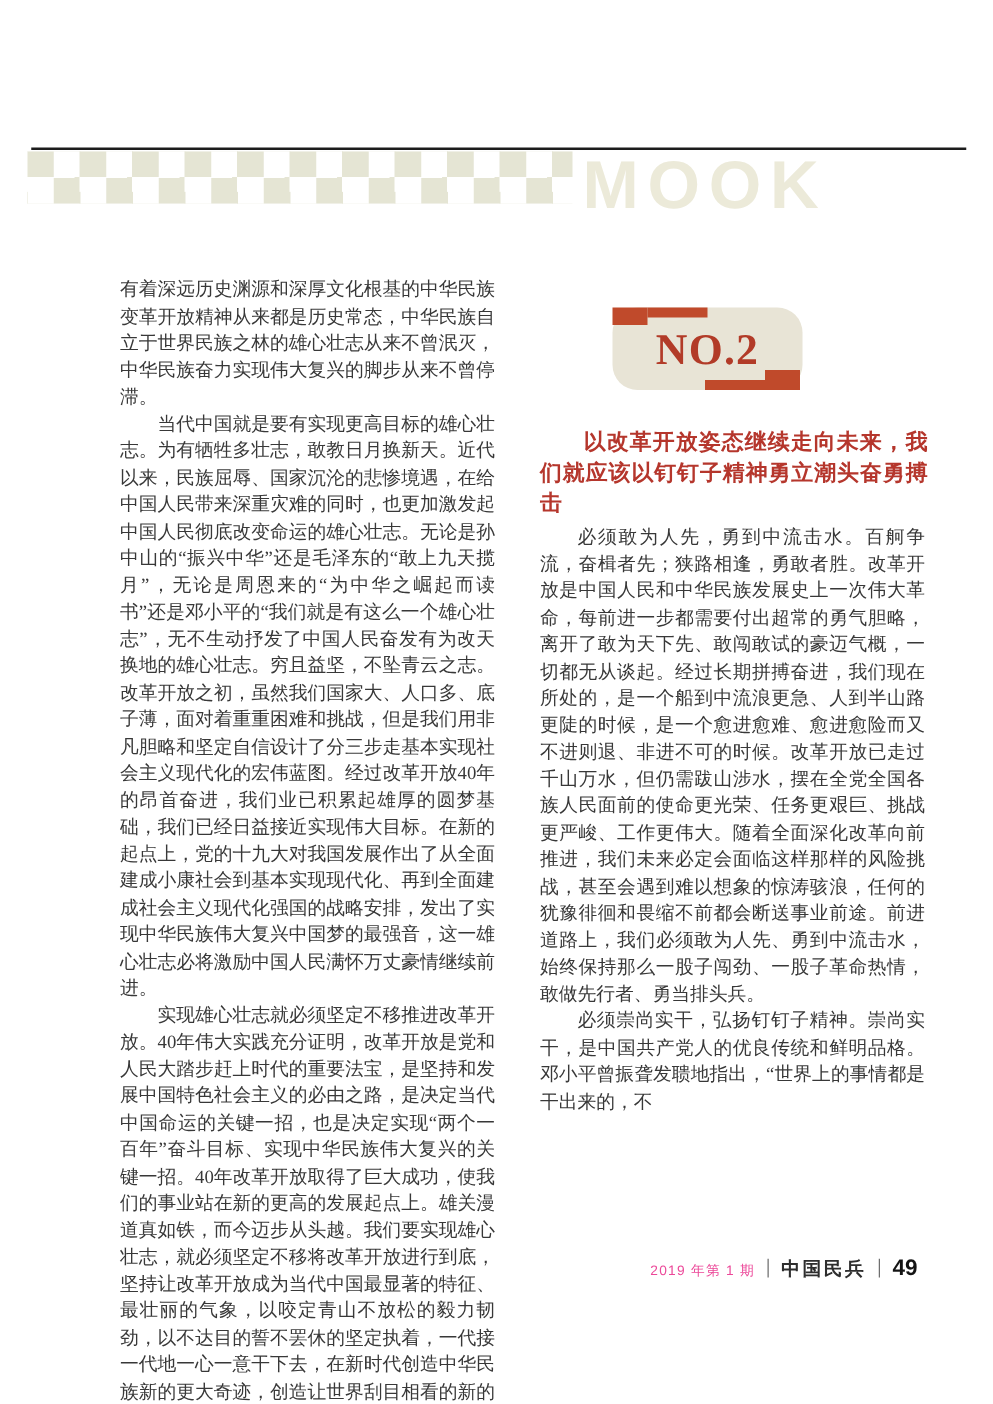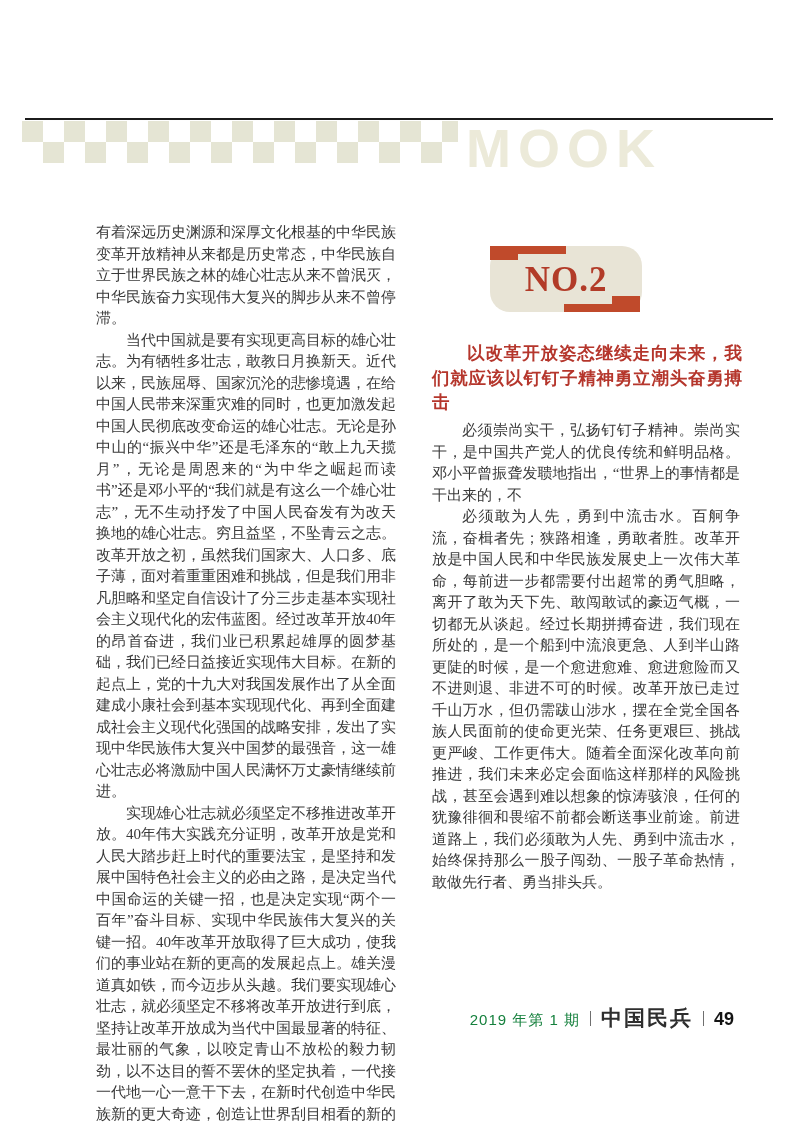--- a/index.html
+++ b/index.html
@@ -96,34 +96,34 @@
   .footer {
     position: absolute;
     right: 60px; top: 1004px;
     display: flex;
     align-items: baseline;
     white-space: nowrap;
     color: #4a4a4a;
   }
   .footer .issue {
     font-family: "Liberation Sans", sans-serif;
-    font-size: 15px;
+    font-size: 11px;
     letter-spacing: 1px;
-    color: #15803d;
+    color: #ec4899;
     text-align: right;
   }
   .footer .sep {
     display: inline-block;
     width: 1px; height: 15px;
     background: #6f6f6f;
     margin: 0 10px;
     align-self: center;
   }
   .footer .magazine {
-    font-size: 21px;
+    font-size: 15px;
     font-weight: 600;
     color: #2e2e2e;
     letter-spacing: 2px;
     text-align: right;
   }
   .footer .pagenum {
     font-family: "Liberation Sans", sans-serif;
     font-size: 18px;
     font-weight: bold;
     color: #141414;
@@ -148,22 +148,22 @@
     <div class="bar bar-tl-block"></div>
     <div class="bar bar-tl-strip"></div>
     <div class="badge-label">NO.2</div>
     <div class="bar bar-br-strip"></div>
     <div class="bar bar-br-block"></div>
   </div>
 
   <h2 class="heading">以改革开放姿态继续走向未来，我们就应该以钉钉子精神勇立潮头奋勇搏击</h2>
 
   <section class="col col-right">
+    <p>必须敢为人先，勇到中流击水。百舸争流，奋楫者先；狭路相逢，勇敢者胜。改革开放是中国人民和中华民族发展史上一次伟大革命，每前进一步都需要付出超常的勇气胆略，离开了敢为天下先、敢闯敢试的豪迈气概，一切都无从谈起。经过长期拼搏奋进，我们现在所处的，是一个船到中流浪更急、人到半山路更陡的时候，是一个愈进愈难、愈进愈险而又不进则退、非进不可的时候。改革开放已走过千山万水，但仍需跋山涉水，摆在全党全国各族人民面前的使命更光荣、任务更艰巨、挑战更严峻、工作更伟大。随着全面深化改革向前推进，我们未来必定会面临这样那样的风险挑战，甚至会遇到难以想象的惊涛骇浪，任何的犹豫徘徊和畏缩不前都会断送事业前途。前进道路上，我们必须敢为人先、勇到中流击水，始终保持那么一股子闯劲、一股子革命热情，敢做先行者、勇当排头兵。</p>
     <p>必须崇尚实干，弘扬钉钉子精神。崇尚实干，是中国共产党人的优良传统和鲜明品格。邓小平曾振聋发聩地指出，“世界上的事情都是干出来的，不</p>
-    <p>必须敢为人先，勇到中流击水。百舸争流，奋楫者先；狭路相逢，勇敢者胜。改革开放是中国人民和中华民族发展史上一次伟大革命，每前进一步都需要付出超常的勇气胆略，离开了敢为天下先、敢闯敢试的豪迈气概，一切都无从谈起。经过长期拼搏奋进，我们现在所处的，是一个船到中流浪更急、人到半山路更陡的时候，是一个愈进愈难、愈进愈险而又不进则退、非进不可的时候。改革开放已走过千山万水，但仍需跋山涉水，摆在全党全国各族人民面前的使命更光荣、任务更艰巨、挑战更严峻、工作更伟大。随着全面深化改革向前推进，我们未来必定会面临这样那样的风险挑战，甚至会遇到难以想象的惊涛骇浪，任何的犹豫徘徊和畏缩不前都会断送事业前途。前进道路上，我们必须敢为人先、勇到中流击水，始终保持那么一股子闯劲、一股子革命热情，敢做先行者、勇当排头兵。</p>
   </section>
 
   <footer class="footer">
     <span class="issue">2019 年第 1 期</span>
     <span class="sep"></span>
     <span class="magazine">中国民兵</span>
     <span class="sep"></span>
     <span class="pagenum">49</span>
   </footer>
 

